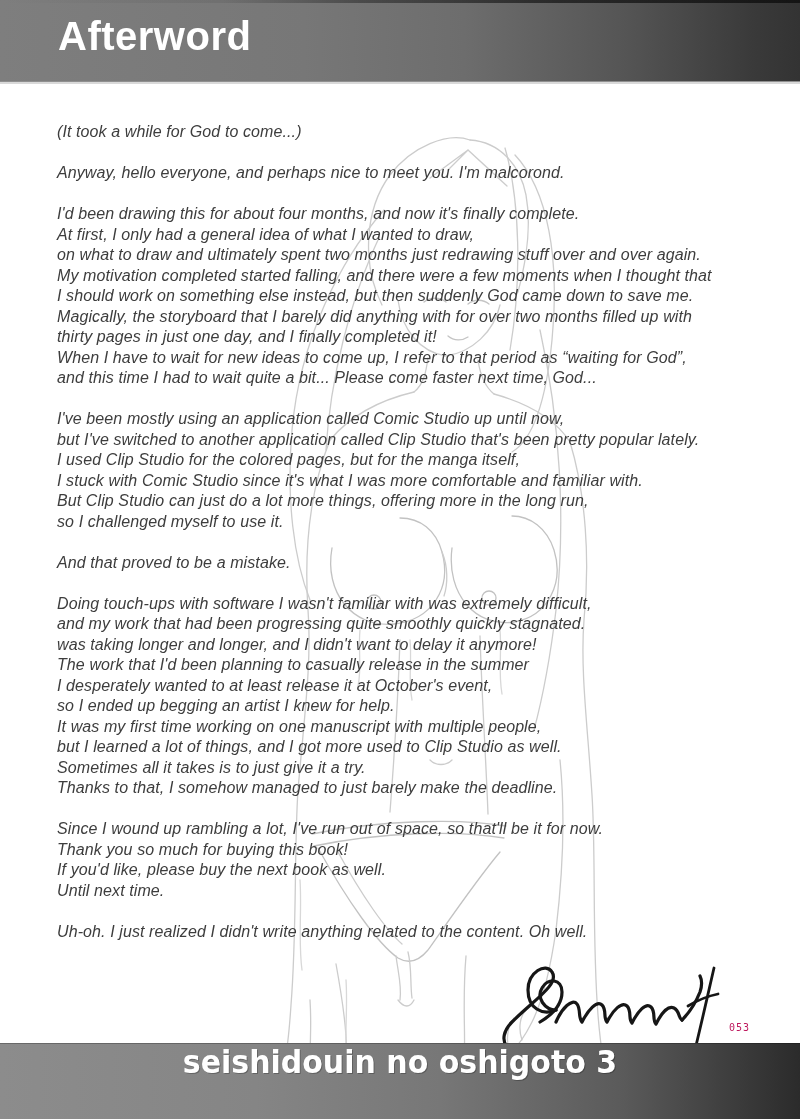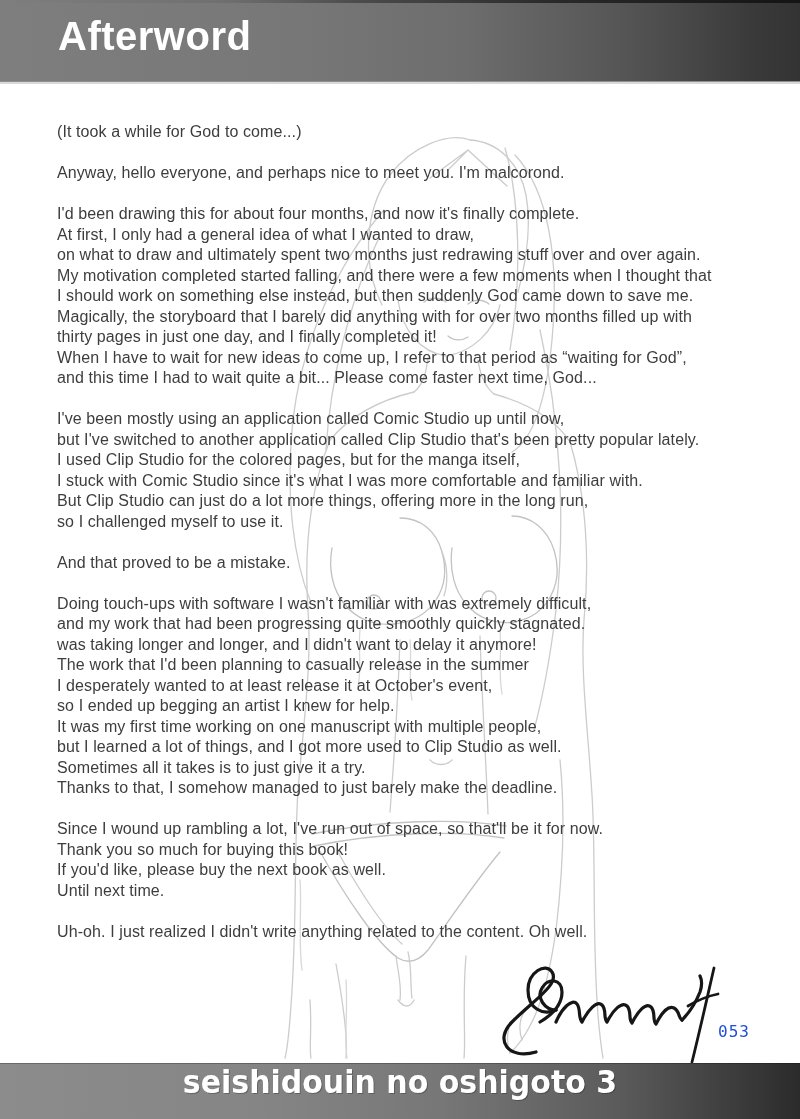--- a/index.html
+++ b/index.html
@@ -26,31 +26,31 @@
     font-family:"Liberation Sans",sans-serif;
   }
   
   .sketch{position:absolute;top:0;left:0;width:800px;height:1119px;pointer-events:none;}
   
   .afterword{
     position:absolute;left:57px;top:122px;width:724px;
     font-size:16px;line-height:20.5px;color:#3d3d3d;
     letter-spacing:0.1px;
   }
-  .text-line{height:20.5px;white-space:nowrap;}
+  .text-line{height:20.5px;white-space:nowrap;font-style:italic;}
   
   .signature-svg{position:absolute;top:0;left:0;width:800px;height:1119px;pointer-events:none;}
   .page-number{
     position:absolute;top:1022px;right:50px;
     font-family:"DejaVu Sans Mono",monospace;
-    font-size:16px;color:#1d4ed8;letter-spacing:1px;
+    font-size:10px;color:#be185d;letter-spacing:1px;
   }
   
   .banner-bottom{
-    position:absolute;left:0;bottom:0;width:800px;height:56px;
+    position:absolute;left:0;bottom:0;width:800px;height:76px;
     background:linear-gradient(90deg,#8c8c8c 0%,#858585 32%,#777777 55%,#5a5a5a 78%,#3a3a3a 93%,#2b2b2b 100%);
     box-shadow:inset 0 1px 0 rgba(0,0,0,0.25);
     text-align:center;
   }
   .book-title{
     display:inline-block;
     margin-top:1px;
     color:#ffffff;font-weight:bold;font-size:30px;
     font-family:"DejaVu Sans",sans-serif;
     letter-spacing:0px;

